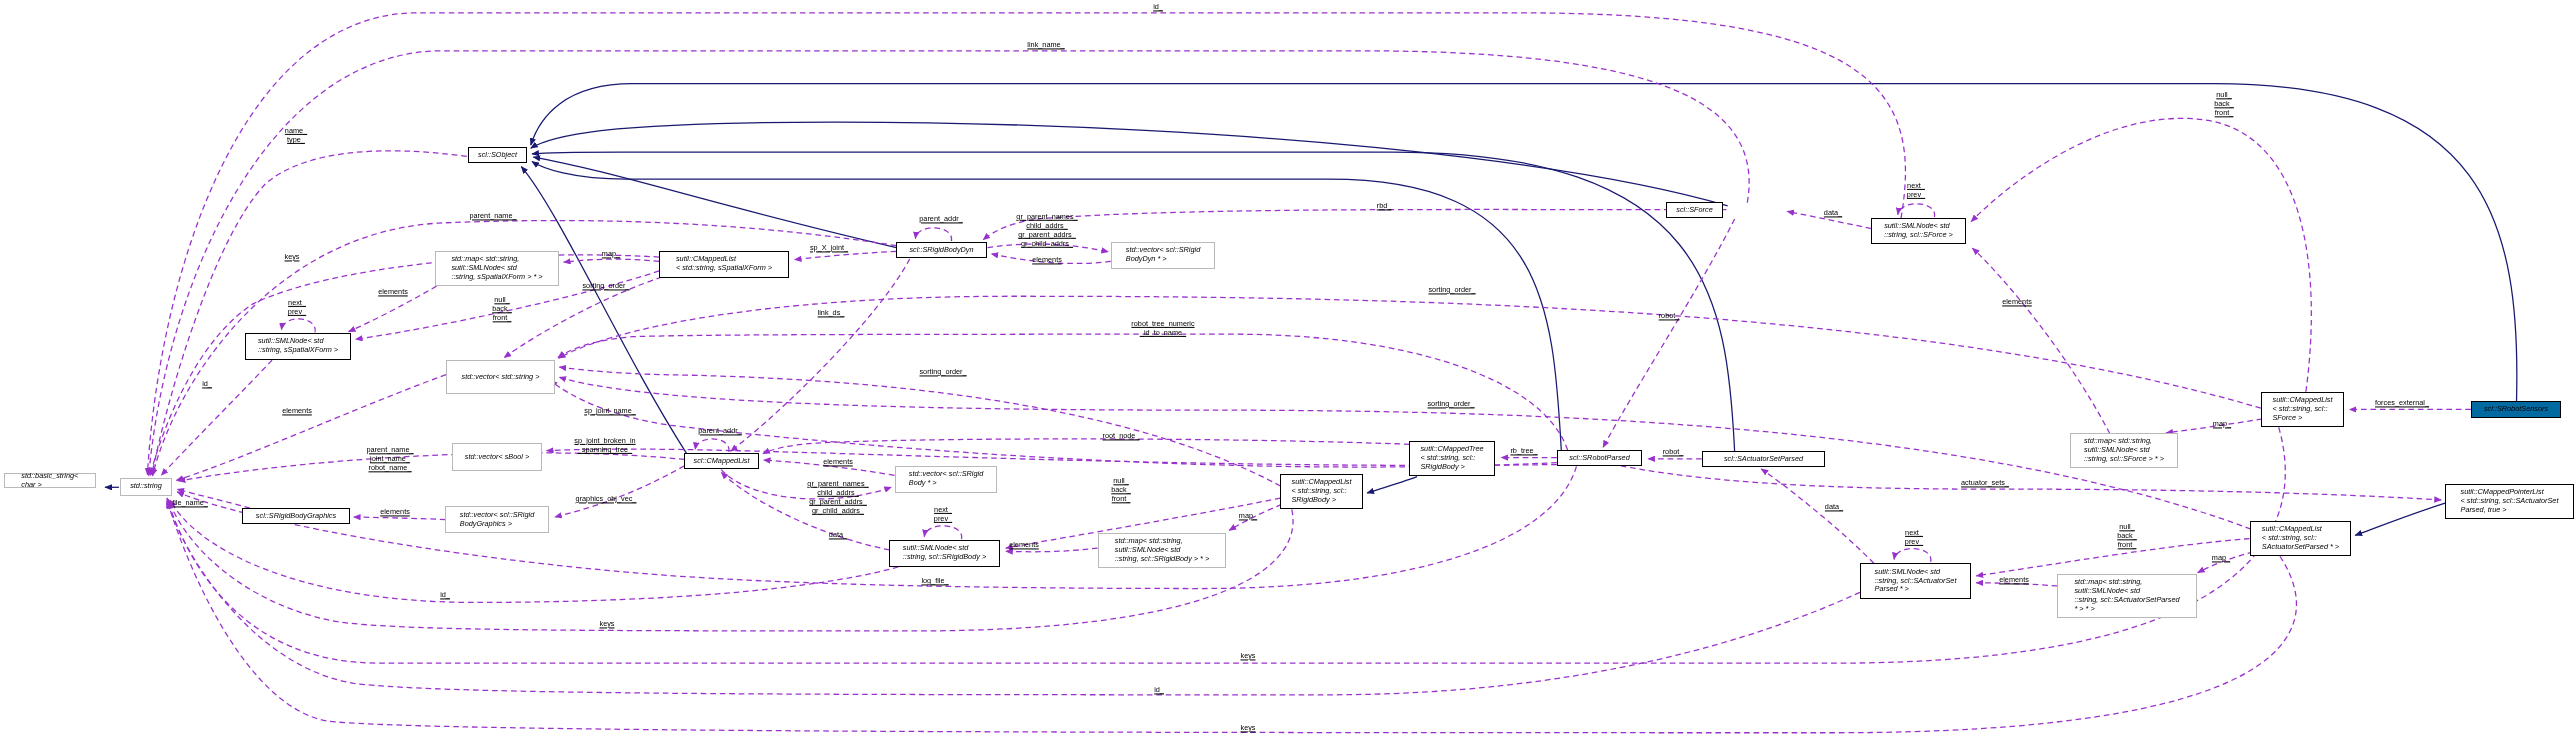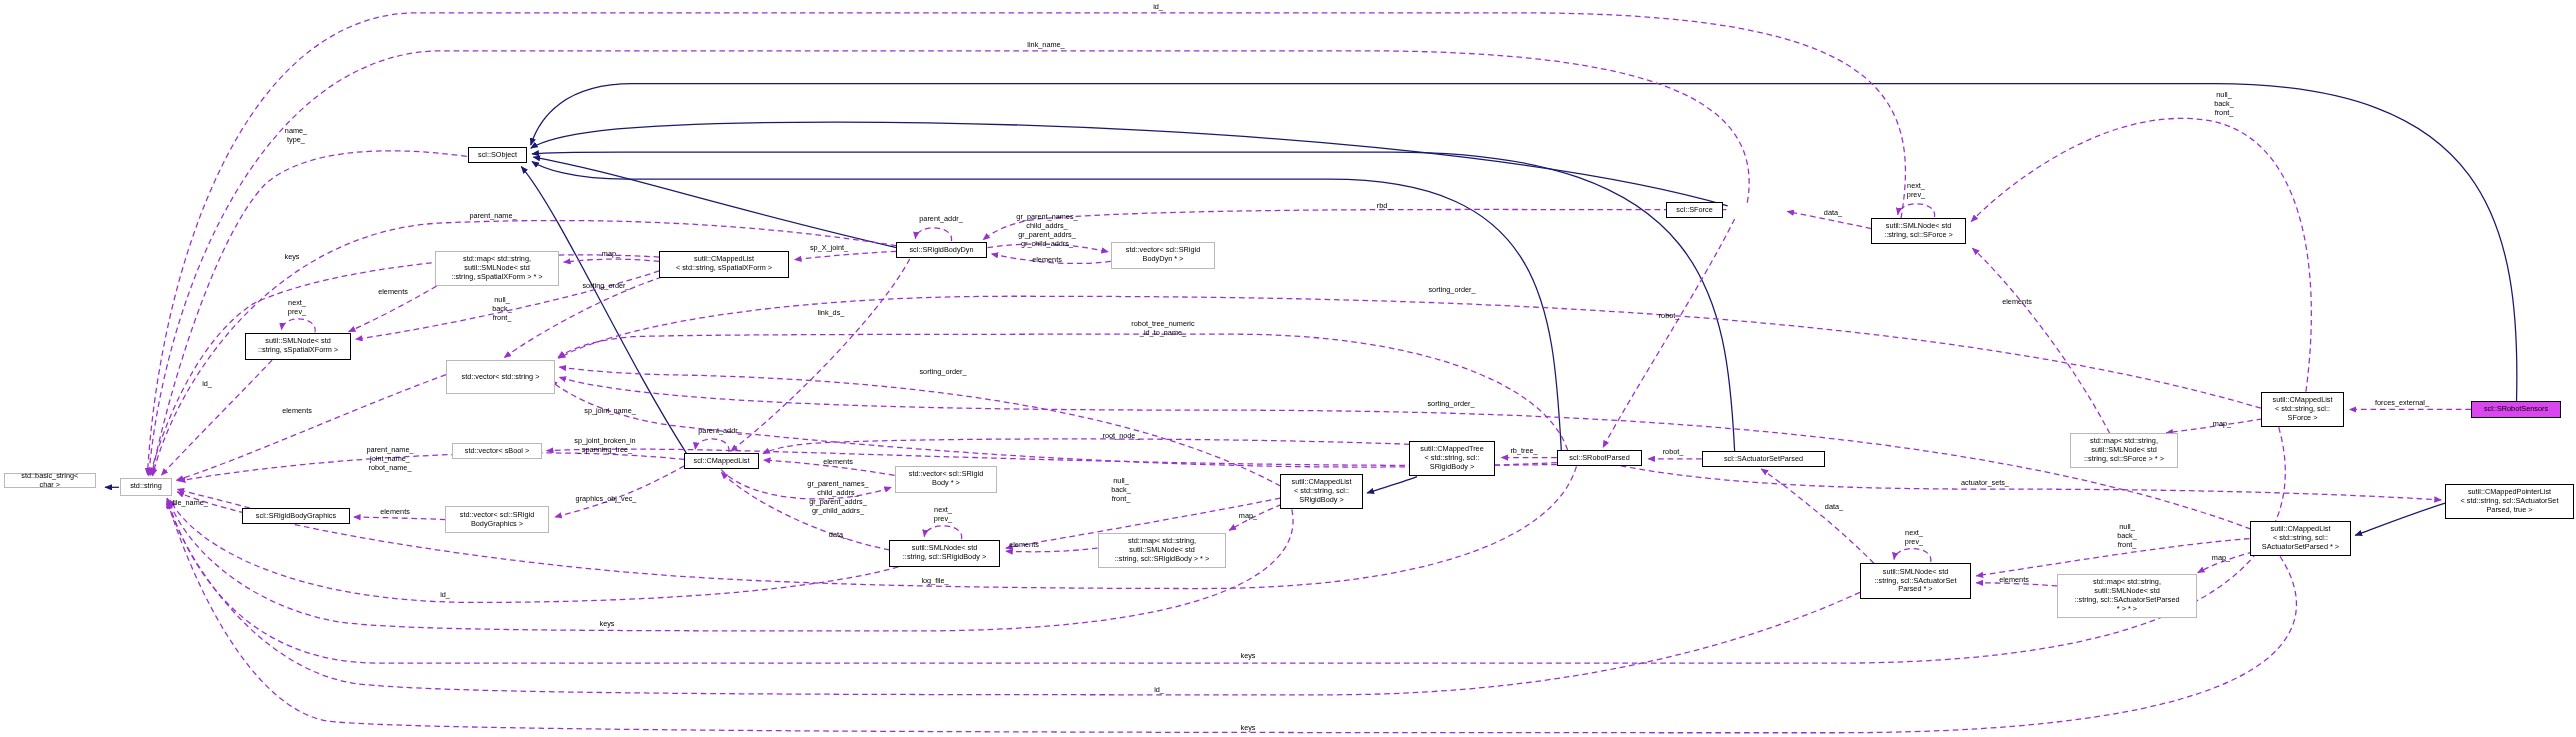--- a/index.html
+++ b/index.html
@@ -1,25 +1,25 @@
 <!DOCTYPE html>
 <html style="font-size:10px"><head>
 <meta charset="utf-8">
 <style>
   html,body{margin:0;padding:0;background:#ffffff;}
   #canvas{position:relative;width:2576px;height:738px;background:#ffffff;overflow:hidden;
           font-family:"Liberation Sans","DejaVu Sans",sans-serif;}
   #edges{position:absolute;left:0;top:0;}
   .node{position:absolute;box-sizing:border-box;background:#ffffff;border:0.6px solid #000000;
-        display:flex;align-items:center;justify-content:center;text-align:center;
-        white-space:pre-line;font-size:7.3px;line-height:1.22;color:#000;padding:0.6px 1.9px;z-index:3;}
+        display:flex;align-items:center;justify-content:center;text-align:left;
+        white-space:pre-line;font-size:7.3px;line-height:1.22;color:#000;padding:0.6px 1.9px;z-index:3;font-style:italic;}
   .node.std{border-color:#b9b9b9;}
-  .node.subject{background:#d946ef;border:0.9px solid #000;}
+  .node.subject{background:#0369a1;border:0.9px solid #000;}
   .elabel{position:absolute;transform:translate(-50%,-50%);white-space:pre-line;text-align:center;
-          font-size:7.3px;line-height:1.25;color:#000;z-index:2;background:transparent;}
+          font-size:7.3px;line-height:1.25;color:#000;z-index:2;background:transparent;text-decoration:underline;}
 </style>
 </head>
 <body>
 
 <div id="canvas">
 <svg id="edges" width="2576" height="738" viewBox="0 0 4072 1166">
   <defs>
     <marker id="ap" markerUnits="userSpaceOnUse" markerWidth="14" markerHeight="10" refX="11" refY="5" orient="auto">
       <path d="M0,0 L12,5 L0,10 z" fill="#9932cc"></path>
     </marker>
@@ -109,21 +109,21 @@
 ::string, sSpatialXForm &gt; * &gt;</div>
 <div class="node" style="left:245px;top:333px;width:106px;height:26.6px">sutil::SMLNode&lt; std
 ::string, sSpatialXForm &gt;</div>
 <div class="node" style="left:659px;top:251px;width:130px;height:26.6px">sutil::CMappedList
 &lt; std::string, sSpatialXForm &gt;</div>
 <div class="node" style="left:896px;top:242px;width:91px;height:16.4px">scl::SRigidBodyDyn</div>
 <div class="node std" style="left:1111px;top:242px;width:104px;height:26.6px">std::vector&lt; scl::SRigid
 BodyDyn * &gt;</div>
 <div class="node std" style="left:446px;top:360px;width:109px;height:34px">std::vector&lt; std::string &gt;</div>
 <div class="node" style="left:684px;top:453px;width:75px;height:16.4px">scl::CMappedList</div>
-<div class="node std" style="left:452px;top:443px;width:90px;height:16px">std::vector&lt; sBool &gt;</div>
+<div class="node std" style="left:452px;top:443px;width:90px;height:28px">std::vector&lt; sBool &gt;</div>
 <div class="node" style="left:242px;top:508px;width:108px;height:16.4px">scl::SRigidBodyGraphics</div>
 <div class="node std" style="left:445px;top:506px;width:104px;height:27px">std::vector&lt; scl::SRigid
 BodyGraphics &gt;</div>
 <div class="node std" style="left:895px;top:466px;width:102px;height:26.6px">std::vector&lt; scl::SRigid
 Body * &gt;</div>
 <div class="node" style="left:889px;top:540px;width:111px;height:26.6px">sutil::SMLNode&lt; std
 ::string, scl::SRigidBody &gt;</div>
 <div class="node std" style="left:1098px;top:533px;width:128px;height:35px">std::map&lt; std::string,
  sutil::SMLNode&lt; std
 ::string, scl::SRigidBody &gt; * &gt;</div>

